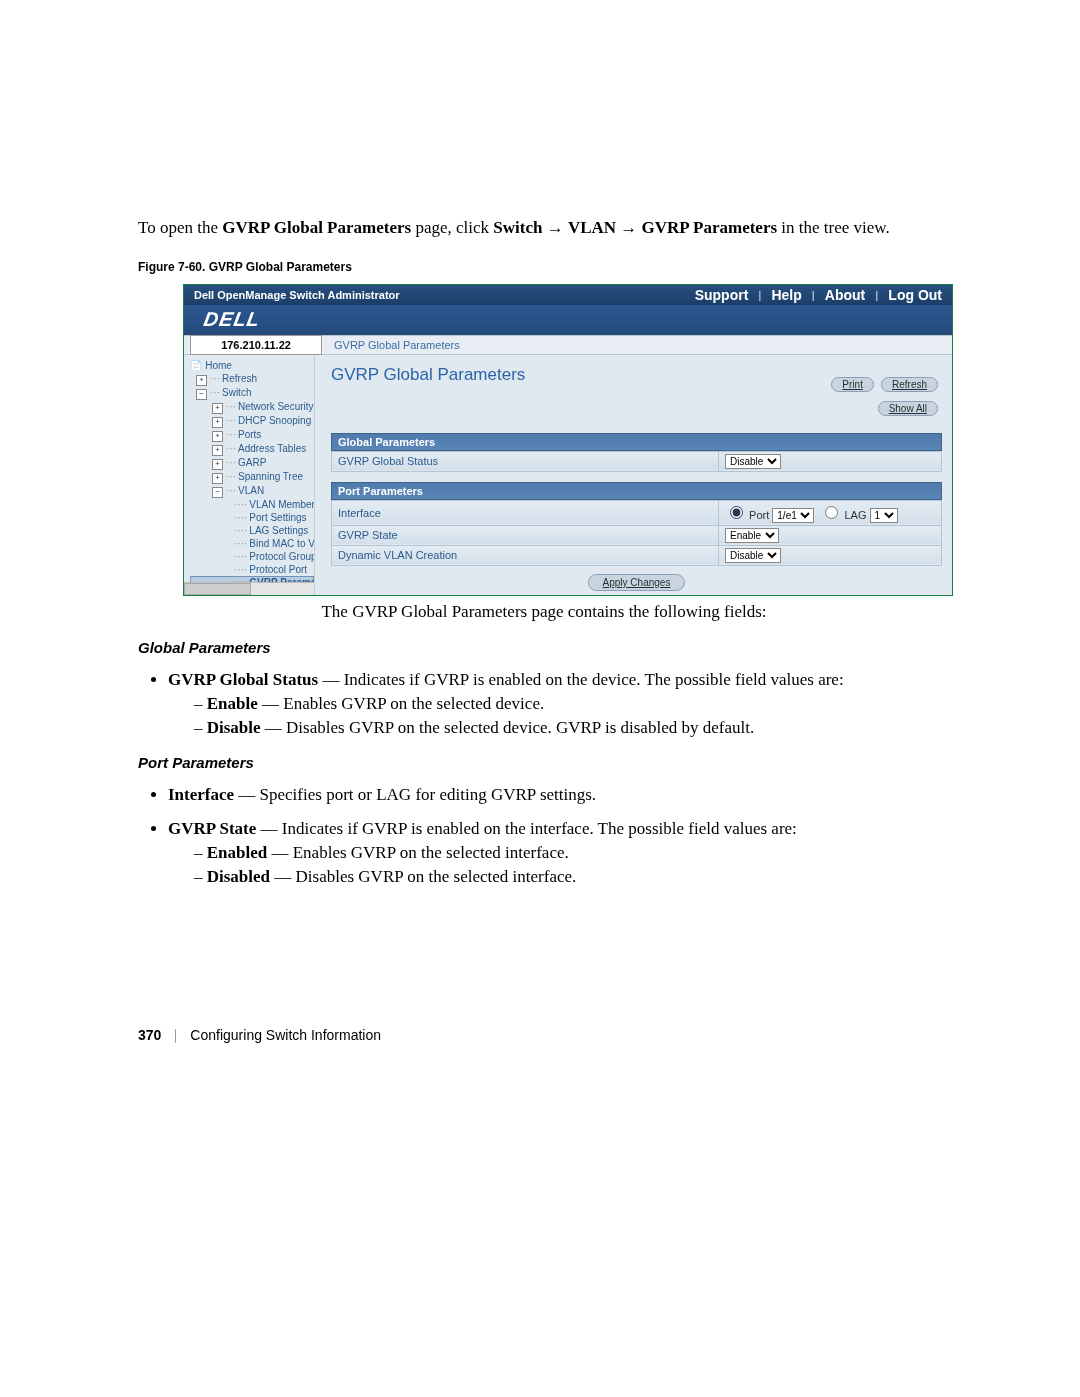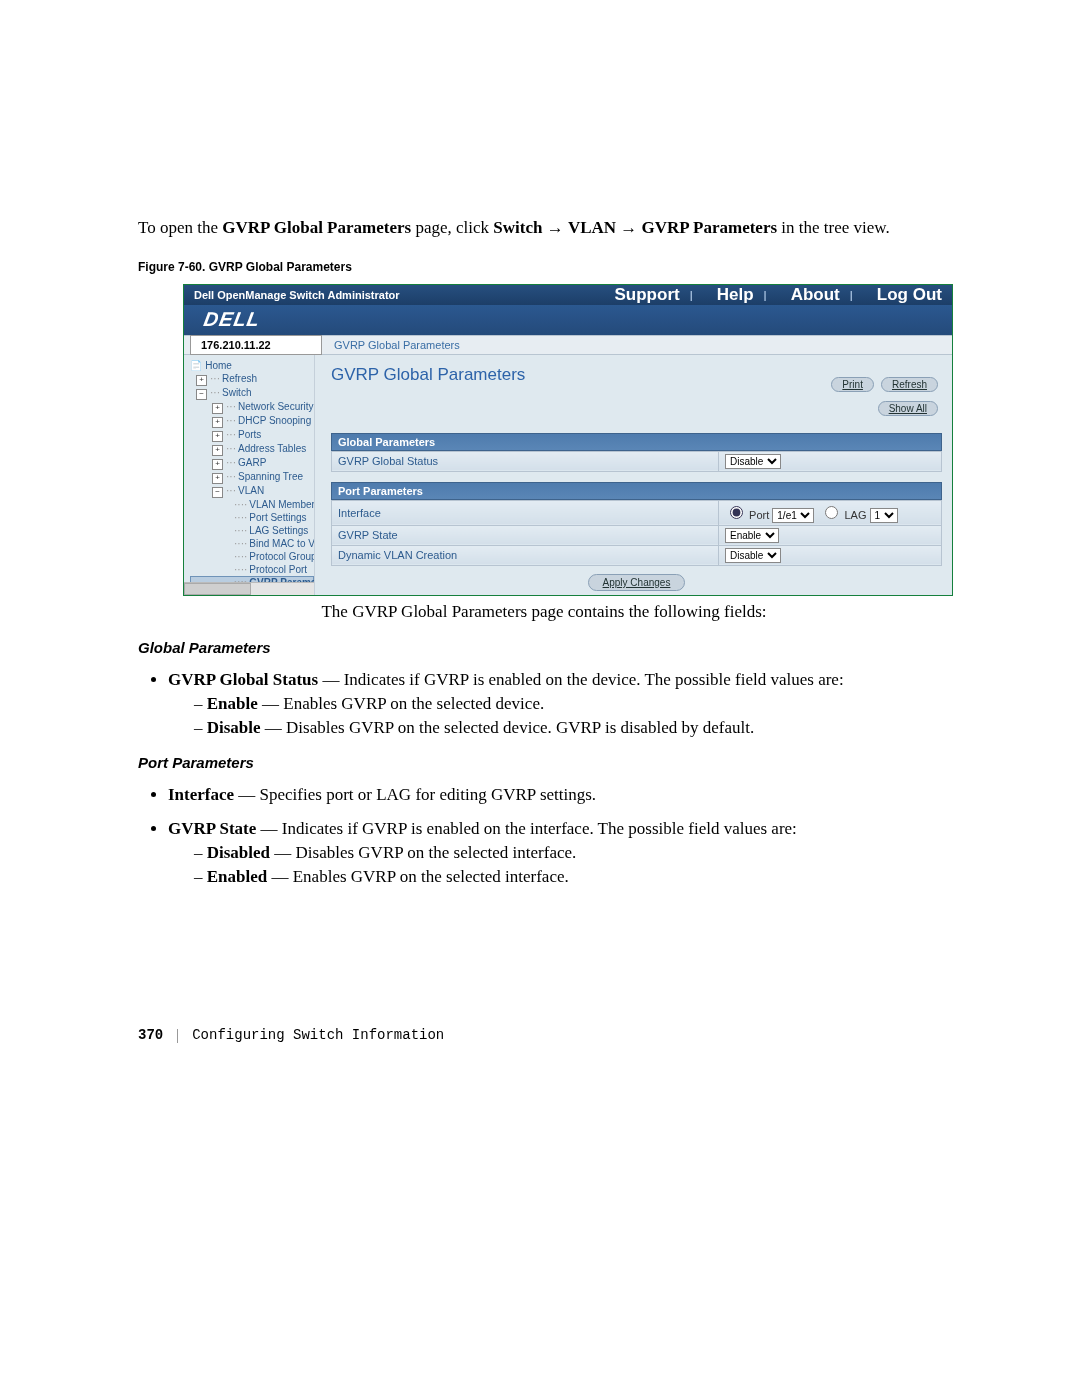--- a/index.html
+++ b/index.html
@@ -39,21 +39,21 @@
     background: #1f4f86;
     background: linear-gradient(#274f7f,#1c3e68);
     color: #fff;
     font-weight: 700;
     display: flex;
     align-items: center;
     height: 20px;
     padding: 0 10px;
   }
   .shot-titlebar .spacer { flex: 1; }
-  .shot-titlebar a { color:#fff; text-decoration:none; margin-left:24px; font-size:17px;}
+  .shot-titlebar a { color:#fff; text-decoration:none; margin-left:10px; font-size:14px;}
   .shot-titlebar .sep { margin-left:10px; color:#9bb6d6; }
   .logo-strip {
     background: linear-gradient(#2b5890,#244a7a);
     height: 30px;
     display:flex;
     align-items:center;
     padding-left:20px;
   }
   .logo {
     color:#fff;
@@ -72,20 +72,21 @@
     align-items:center;
     font-size:11px;
   }
   .ip-box {
     width:110px;
     border:1px solid #999;
     margin:1px 6px;
     padding:3px 10px;
     background:#fff;
     font-weight:700;
+    text-align:center;
   }
   .breadcrumb { color:#3a6ea5; padding-left:6px;}
   .two-col {
     display:flex;
     background: #dfe9ef;
     height: 240px;
   }
   
   .tree-pane {
     width: 130px;
@@ -157,21 +158,21 @@
     font-weight:700;
     font-size:15px;
     margin:16px 0 6px 0;
   }
   ul.b1 { margin:0 0 0 30px; padding:0; }
   ul.b1 > li { margin:14px 0; font-size:17px; list-style: disc;}
   ul.b2 { margin:4px 0 4px 26px; padding:0; list-style:none;}
   ul.b2 > li::before { content:"–  ";}
   ul.b2 > li { margin:4px 0; font-size:17px;}
   .footer {
-    font-family: Liberation Mono, monospace;
+    font-family: Liberation Sans, sans-serif;
     font-size:14px;
     margin-top:140px;
     display:flex;
     align-items:flex-end;
   }
   .footer .pn { font-weight:700; margin-right:14px;}
   .footer .vr { border-left:1px solid #999; height:14px; margin-right:14px;}
 </style>
 </head>
 <body>
@@ -301,22 +302,22 @@
       </ul>
     </li>
   </ul>
 
   <h4 class="sec">Port Parameters</h4>
   <ul class="b1">
     <li><span class="bold">Interface</span><span> — Specifies port or LAG for editing GVRP settings.</span></li>
     <li>
       <span class="bold">GVRP State</span><span> — Indicates if GVRP is enabled on the interface. The possible field values are:</span>
       <ul class="b2">
+        <li><span class="bold">Enabled</span><span> — Enables GVRP on the selected interface.</span></li>
         <li><span class="bold">Disabled</span><span> — Disables GVRP on the selected interface.</span></li>
-        <li><span class="bold">Enabled</span><span> — Enables GVRP on the selected interface.</span></li>
       </ul>
     </li>
   </ul>
 
   <div class="footer">
     <span class="pn">370</span>
     <span class="vr"></span>
     <span>Configuring Switch Information</span>
   </div>
 

